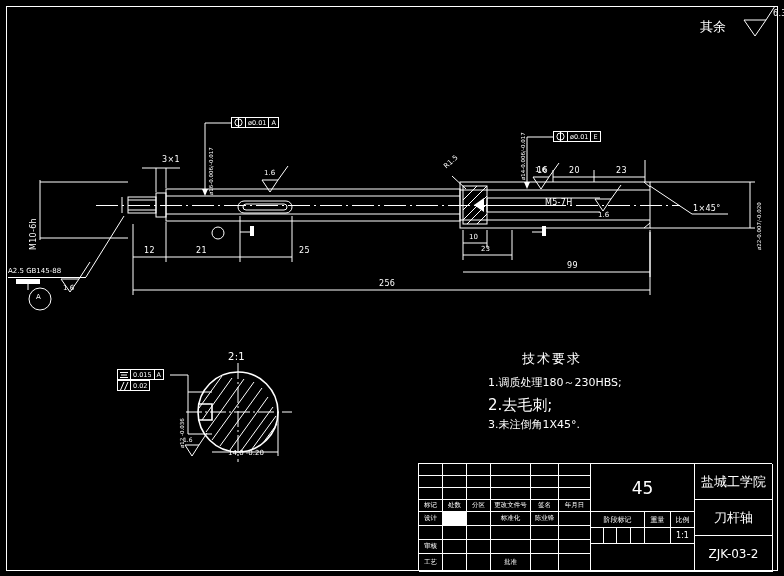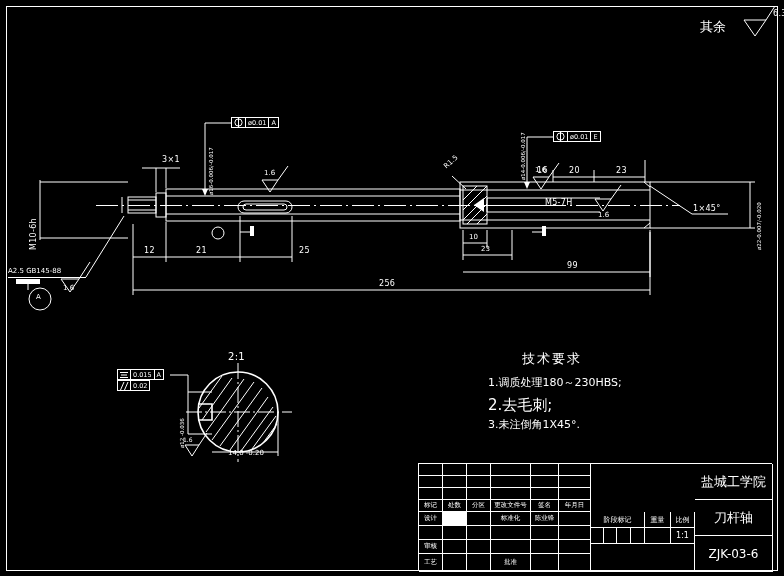--- a/index.html
+++ b/index.html
@@ -358,29 +358,30 @@
     <div class="tblcell" style="left:112px;top:76px;width:28px;height:14px;"></div>
     <div class="tblcell" style="left:140px;top:76px;width:32px;height:14px;"></div>
 
     <div class="tblcell" style="left:0px;top:90px;width:24px;height:18px;font-size:6.5px;">工艺</div>
     <div class="tblcell" style="left:24px;top:90px;width:24px;height:18px;"></div>
     <div class="tblcell" style="left:48px;top:90px;width:24px;height:18px;"></div>
     <div class="tblcell" style="left:72px;top:90px;width:40px;height:18px;font-size:6.5px;">批准</div>
     <div class="tblcell" style="left:112px;top:90px;width:28px;height:18px;"></div>
     <div class="tblcell" style="left:140px;top:90px;width:32px;height:18px;"></div>
 
+    <div class="tblcell" style="left:172px;top:0px;width:104px;height:48px;font-size:17px;">45</div>
     <div class="tblcell" style="left:172px;top:48px;width:54px;height:16px;font-size:7px;">阶段标记</div>
     <div class="tblcell" style="left:226px;top:48px;width:26px;height:16px;font-size:7px;">重量</div>
     <div class="tblcell" style="left:252px;top:48px;width:24px;height:16px;font-size:7px;">比例</div>
     <div class="tblcell" style="left:172px;top:64px;width:13px;height:16px;"></div>
     <div class="tblcell" style="left:185px;top:64px;width:13px;height:16px;"></div>
     <div class="tblcell" style="left:198px;top:64px;width:14px;height:16px;"></div>
     <div class="tblcell" style="left:212px;top:64px;width:14px;height:16px;"></div>
     <div class="tblcell" style="left:226px;top:64px;width:26px;height:16px;"></div>
     <div class="tblcell" style="left:252px;top:64px;width:24px;height:16px;font-size:8px;">1:1</div>
     <div class="tblcell" style="left:172px;top:80px;width:104px;height:28px;"></div>
 
     <div class="tblcell" style="left:276px;top:0px;width:78px;height:36px;font-size:13px;">盐城工学院</div>
     <div class="tblcell" style="left:276px;top:36px;width:78px;height:36px;font-size:13px;">刀杆轴</div>
-    <div class="tblcell" style="left:276px;top:72px;width:78px;height:36px;font-size:12px;">ZJK-03-6</div>
+    <div class="tblcell" style="left:276px;top:72px;width:78px;height:36px;font-size:12px;">ZJK-03-2</div>
   </div>
 
 </div>
 
 </body></html>

